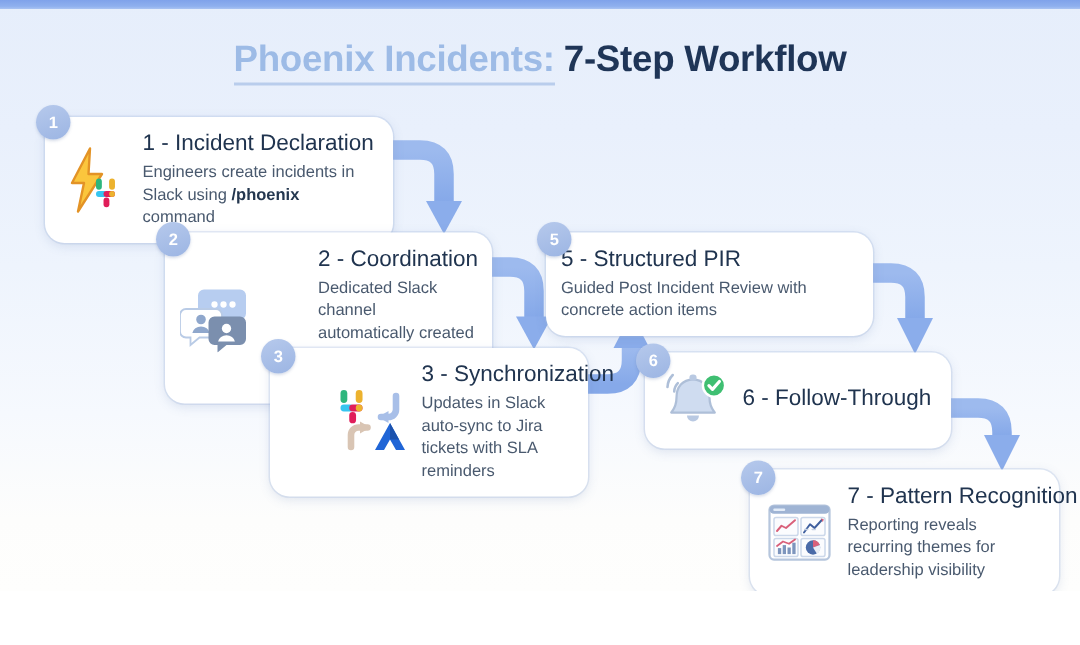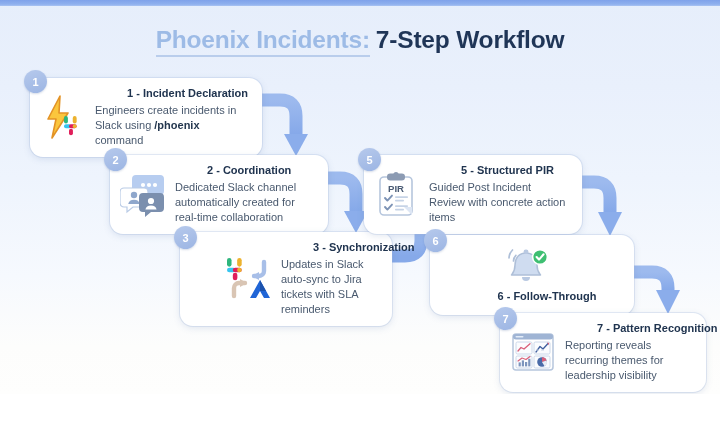--- a/index.html
+++ b/index.html
@@ -62,47 +62,46 @@
     z-index: 5;
   }
   .card-icon {
     width: 46px; height: 46px;
     flex: 0 0 46px;
     position: relative;
     margin-right: 9px;
   }
   .card-text { min-width: 0; }
   .card-title {
-    font-size: 11px; font-weight: 700; color: #20344f;
+    font-size: 15px; font-weight: 400; color: #20344f;
     line-height: 1.25; white-space: nowrap;
     margin-bottom: 2px;
-    margin-left: 32px;
   }
   .card-body {
     font-size: 11px; color: #49596e; line-height: 1.36;
   }
   .card-body b { color: #24374f; font-weight: 700; }
 
   .badge {
     position: absolute;
     width: 23px; height: 23px; border-radius: 50%;
     background: linear-gradient(160deg, #b6c9ec 0%, #9cb5e3 100%);
     color: #ffffff;
     font-size: 11px; font-weight: 700;
     display: flex; align-items: center; justify-content: center;
     z-index: 9;
     box-shadow: 0 1px 2px rgba(90,115,165,0.25);
   }
 
   
   #card-1 { left: 30px;  top: 78px;  width: 232px; }
-  #card-2 { left: 110px; top: 155px; width: 218px; }
+  #card-2 { left: 110px; top: 155px; width: 218px; gap: 37px; }
   #card-3 { left: 180px; top: 232px; width: 212px; padding-left: 46px; }
   #card-5 { left: 364px; top: 155px; width: 218px; }
-  #card-6 { left: 430px; top: 235px; width: 204px; flex-direction: column; }
+  #card-6 { left: 430px; top: 235px; width: 204px; }
   #card-7 { left: 500px; top: 313px; width: 206px; }
 
   #badge-1 { left: 24px;  top: 70px; }
   #badge-2 { left: 104px; top: 148px; }
   #badge-3 { left: 174px; top: 226px; }
   #badge-5 { left: 358px; top: 148px; }
   #badge-6 { left: 424px; top: 229px; }
   #badge-7 { left: 494px; top: 307px; }
 </style>
 </head>
@@ -217,35 +216,20 @@
         <path d="M34,24 L40,35 L34,35 Z" fill="#1b52ad"></path>
       </svg>
     </div>
     <div class="card-text">
       <div class="card-title">3 - Synchronization</div>
       <div class="card-body">Updates in Slack auto-sync to Jira tickets with SLA reminders</div>
     </div>
   </div>
 
   <div class="card" id="card-5">
-    <div class="card-icon">
-      <svg viewBox="0 0 46 46" width="46" height="46">
-        <rect x="6" y="6" width="32" height="38" rx="4" fill="#ffffff" stroke="#b6c6dd" stroke-width="1.6"></rect>
-        <path d="M30,36 L38,36 L38,44 Z" fill="#dde6f4"></path>
-        <rect x="13" y="2.5" width="18" height="7" rx="3.2" fill="#8c9bb3"></rect>
-        <circle cx="22" cy="3.5" r="2.6" fill="#8c9bb3"></circle>
-        <text x="22" y="21" font-family="Liberation Sans, sans-serif" font-size="9.6" font-weight="700" fill="#4a5b74" text-anchor="middle">PIR</text>
-        <path d="M11,27 l2.4,2.6 L18,24.6" fill="none" stroke="#7d93b5" stroke-width="1.9" stroke-linecap="round" stroke-linejoin="round"></path>
-        <rect x="21" y="25.3" width="13" height="1.7" rx="0.8" fill="#c6d3e6"></rect>
-        <rect x="21" y="28.8" width="9" height="1.7" rx="0.8" fill="#c6d3e6"></rect>
-        <path d="M11,36 l2.4,2.6 L18,33.6" fill="none" stroke="#7d93b5" stroke-width="1.9" stroke-linecap="round" stroke-linejoin="round"></path>
-        <rect x="21" y="34.3" width="13" height="1.7" rx="0.8" fill="#c6d3e6"></rect>
-        <rect x="21" y="37.8" width="9" height="1.7" rx="0.8" fill="#c6d3e6"></rect>
-      </svg>
-    </div>
     <div class="card-text">
       <div class="card-title">5 - Structured PIR</div>
       <div class="card-body">Guided Post Incident Review with concrete action items</div>
     </div>
   </div>
 
   <div class="card" id="card-6">
     <div class="card-icon">
       <svg viewBox="0 0 46 46" width="46" height="46">
         <path d="M5,14 a12,12 0 0 1 3.5,-8" fill="none" stroke="#aebfd8" stroke-width="1.7" stroke-linecap="round"></path>

